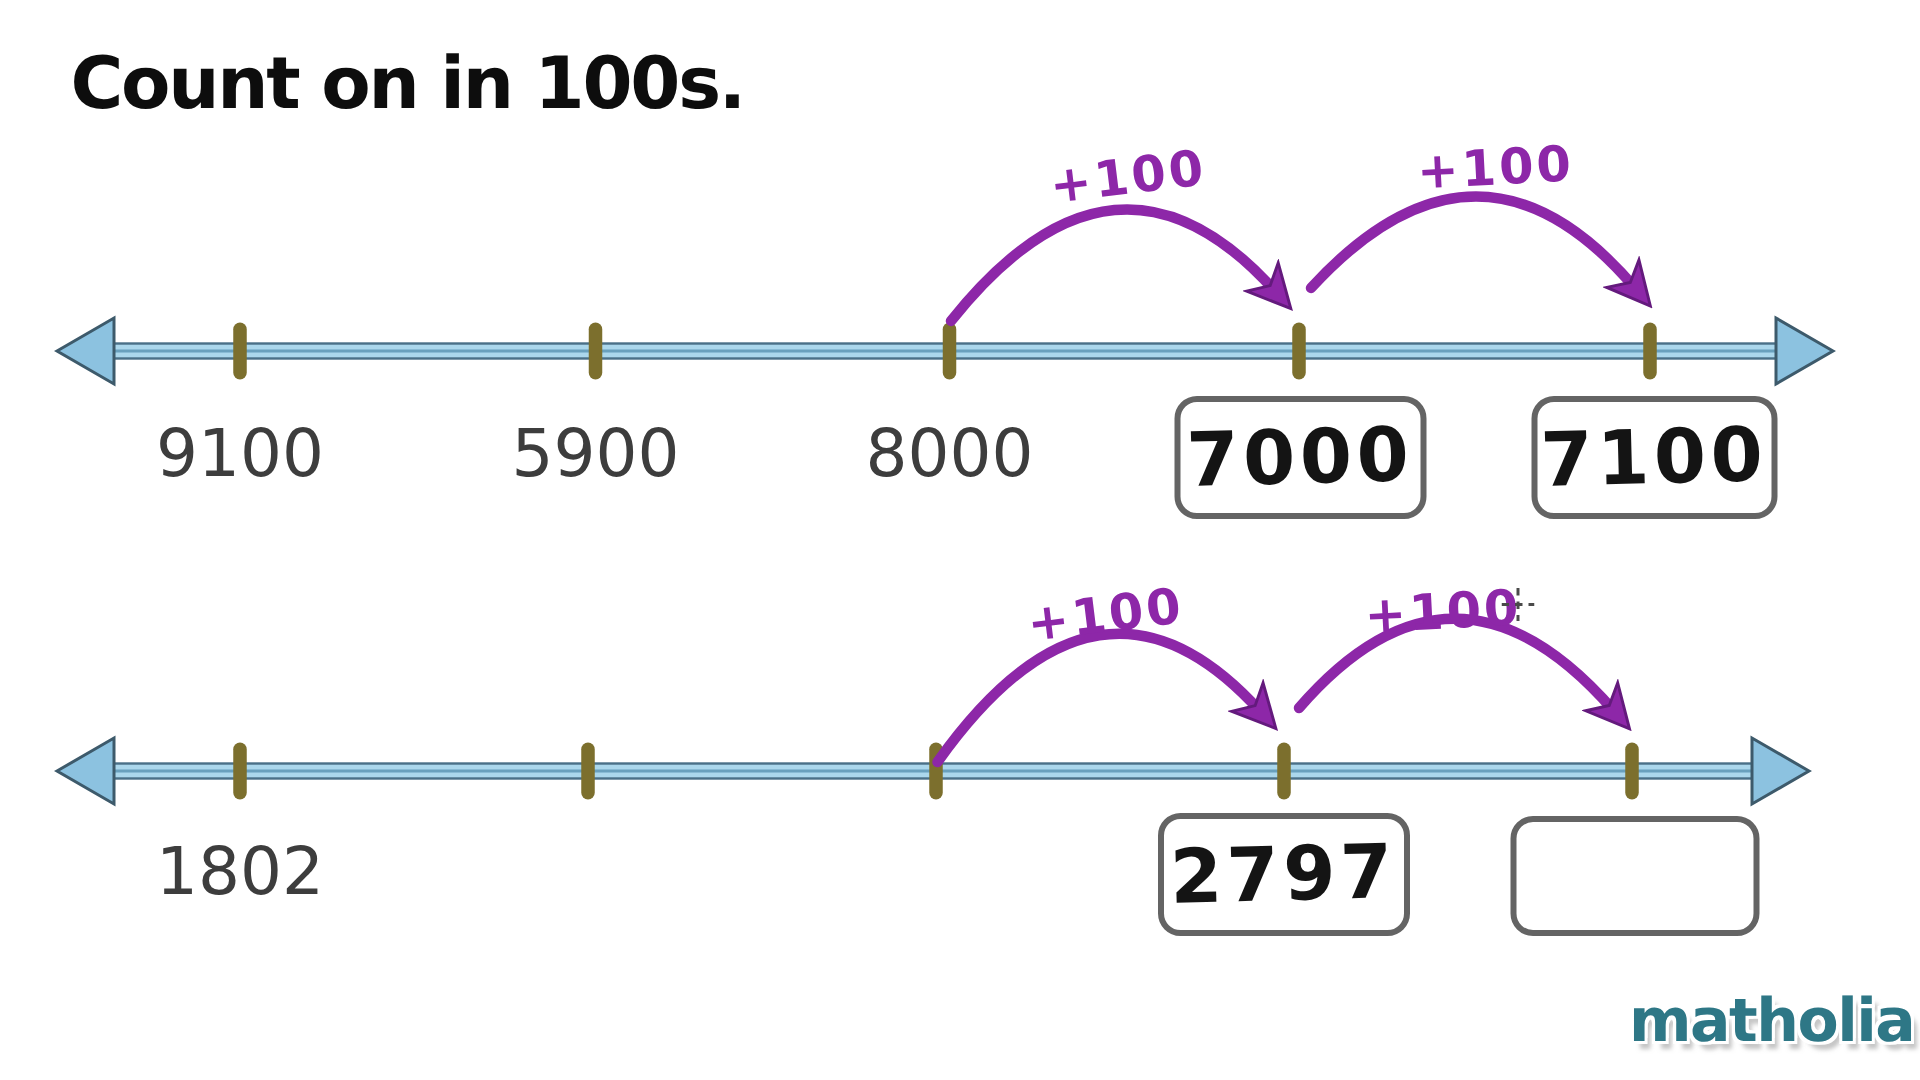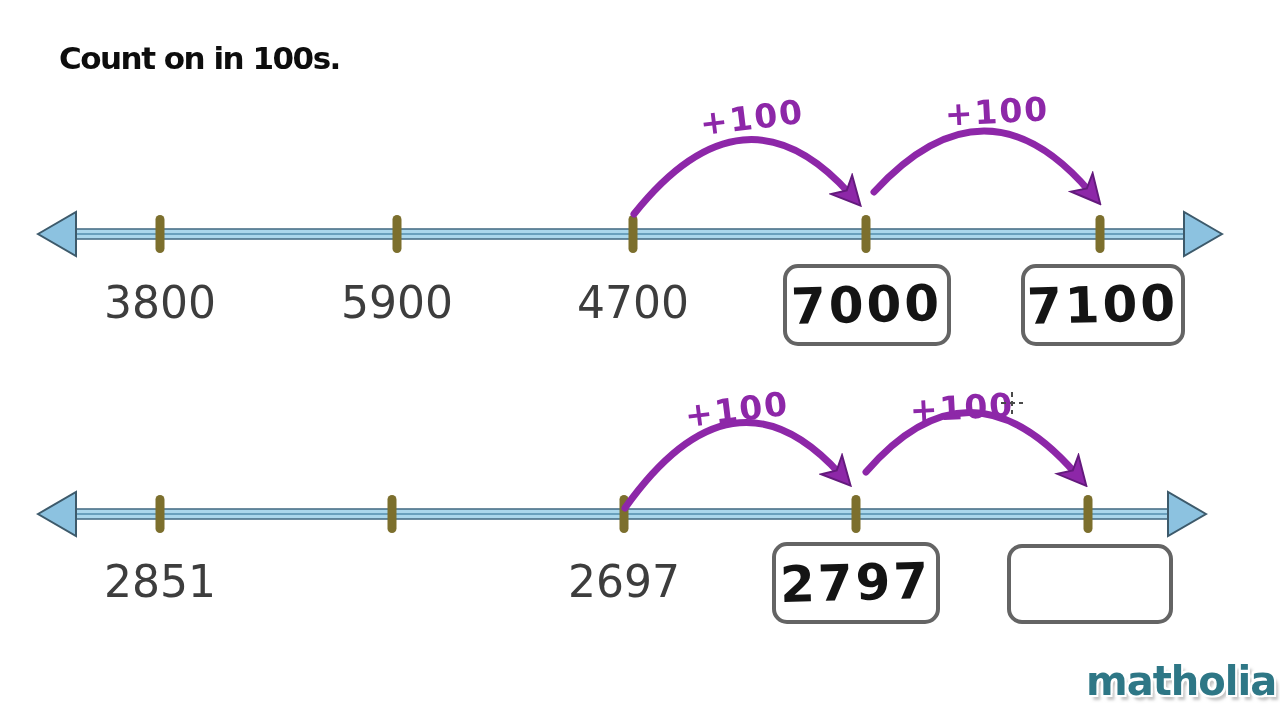--- a/index.html
+++ b/index.html
@@ -4,22 +4,22 @@
 <style>
   html,body{margin:0;padding:0;background:#ffffff;}
   .stage{
     position:relative;
     width:1280px;height:720px;
     background:#ffffff;
     overflow:hidden;
     font-family:"DejaVu Sans","Liberation Sans",sans-serif;
   }
   .page-title{
-    position:absolute;left:47px;top:28px;margin:12px;
-    font-size:31px;font-weight:800;letter-spacing:-1.5px;color:#0d0d0d;
+    position:absolute;left:47px;top:28px;margin:0;
+    font-size:48px;font-weight:800;letter-spacing:-1.5px;color:#0d0d0d;
   }
   .art{position:absolute;left:0;top:0;width:1280px;height:720px;}
   .tick-label{
     position:absolute;
     transform:translateX(-50%);
     font-size:44px;color:#3d3d3d;white-space:nowrap;
   }
   .answer-box{
     position:absolute;
     background:#ffffff;
@@ -88,36 +88,35 @@
       <rect x="155.5" y="495" width="9" height="38" rx="4.5" fill="#7c6f2d"></rect>
       <rect x="387.5" y="495" width="9" height="38" rx="4.5" fill="#7c6f2d"></rect>
       <rect x="619.5" y="495" width="9" height="38" rx="4.5" fill="#7c6f2d"></rect>
       <rect x="851.5" y="495" width="9" height="38" rx="4.5" fill="#7c6f2d"></rect>
       <rect x="1083.5" y="495" width="9" height="38" rx="4.5" fill="#7c6f2d"></rect>
       <path d="M625,508 Q733,356 840,474" fill="none" stroke="#8d27a8" stroke-width="7" stroke-linecap="round" marker-end="url(#ah)"></path>
       <path d="M866,472 Q970,352 1076,474" fill="none" stroke="#8d27a8" stroke-width="7" stroke-linecap="round" marker-end="url(#ah)"></path>
     </g>
   </svg>
 
-  <div class="tick-label" style="left:160px;top:277px">3800</div>
+  <div class="tick-label" style="left:160px;top:277px">9100</div>
   <div class="tick-label" style="left:397px;top:277px">5900</div>
-  <div class="tick-label" style="left:633px;top:277px">4700</div>
+  <div class="tick-label" style="left:633px;top:277px">8000</div>
 
   <div class="jump-label" style="left:752px;top:98px">+100</div>
   <div class="jump-label flat" style="left:997px;top:92px">+100</div>
 
   <div class="answer-box" style="left:783px;top:264px;width:168px;height:82px">
     <span class="hand">7000</span>
   </div>
   <div class="answer-box" style="left:1021px;top:264px;width:164px;height:82px">
     <span class="hand">7100</span>
   </div>
 
-  <div class="tick-label" style="left:160px;top:556px">2851</div>
-  <div class="tick-label" style="left:624px;top:556px">2697</div>
+  <div class="tick-label" style="left:160px;top:556px">1802</div>
 
   <div class="jump-label" style="left:737px;top:390px">+100</div>
   <div class="jump-label flat" style="left:962px;top:388px">+100</div>
 
   <svg class="cursor-crosshair" viewBox="0 0 22 22">
     <line x1="0" y1="11" x2="22" y2="11" stroke="#4a4a4a" stroke-width="2" stroke-dasharray="5 4"></line>
     <line x1="11" y1="0" x2="11" y2="22" stroke="#4a4a4a" stroke-width="2" stroke-dasharray="5 4"></line>
   </svg>
 
   <div class="answer-box" style="left:772px;top:542px;width:168px;height:82px">

